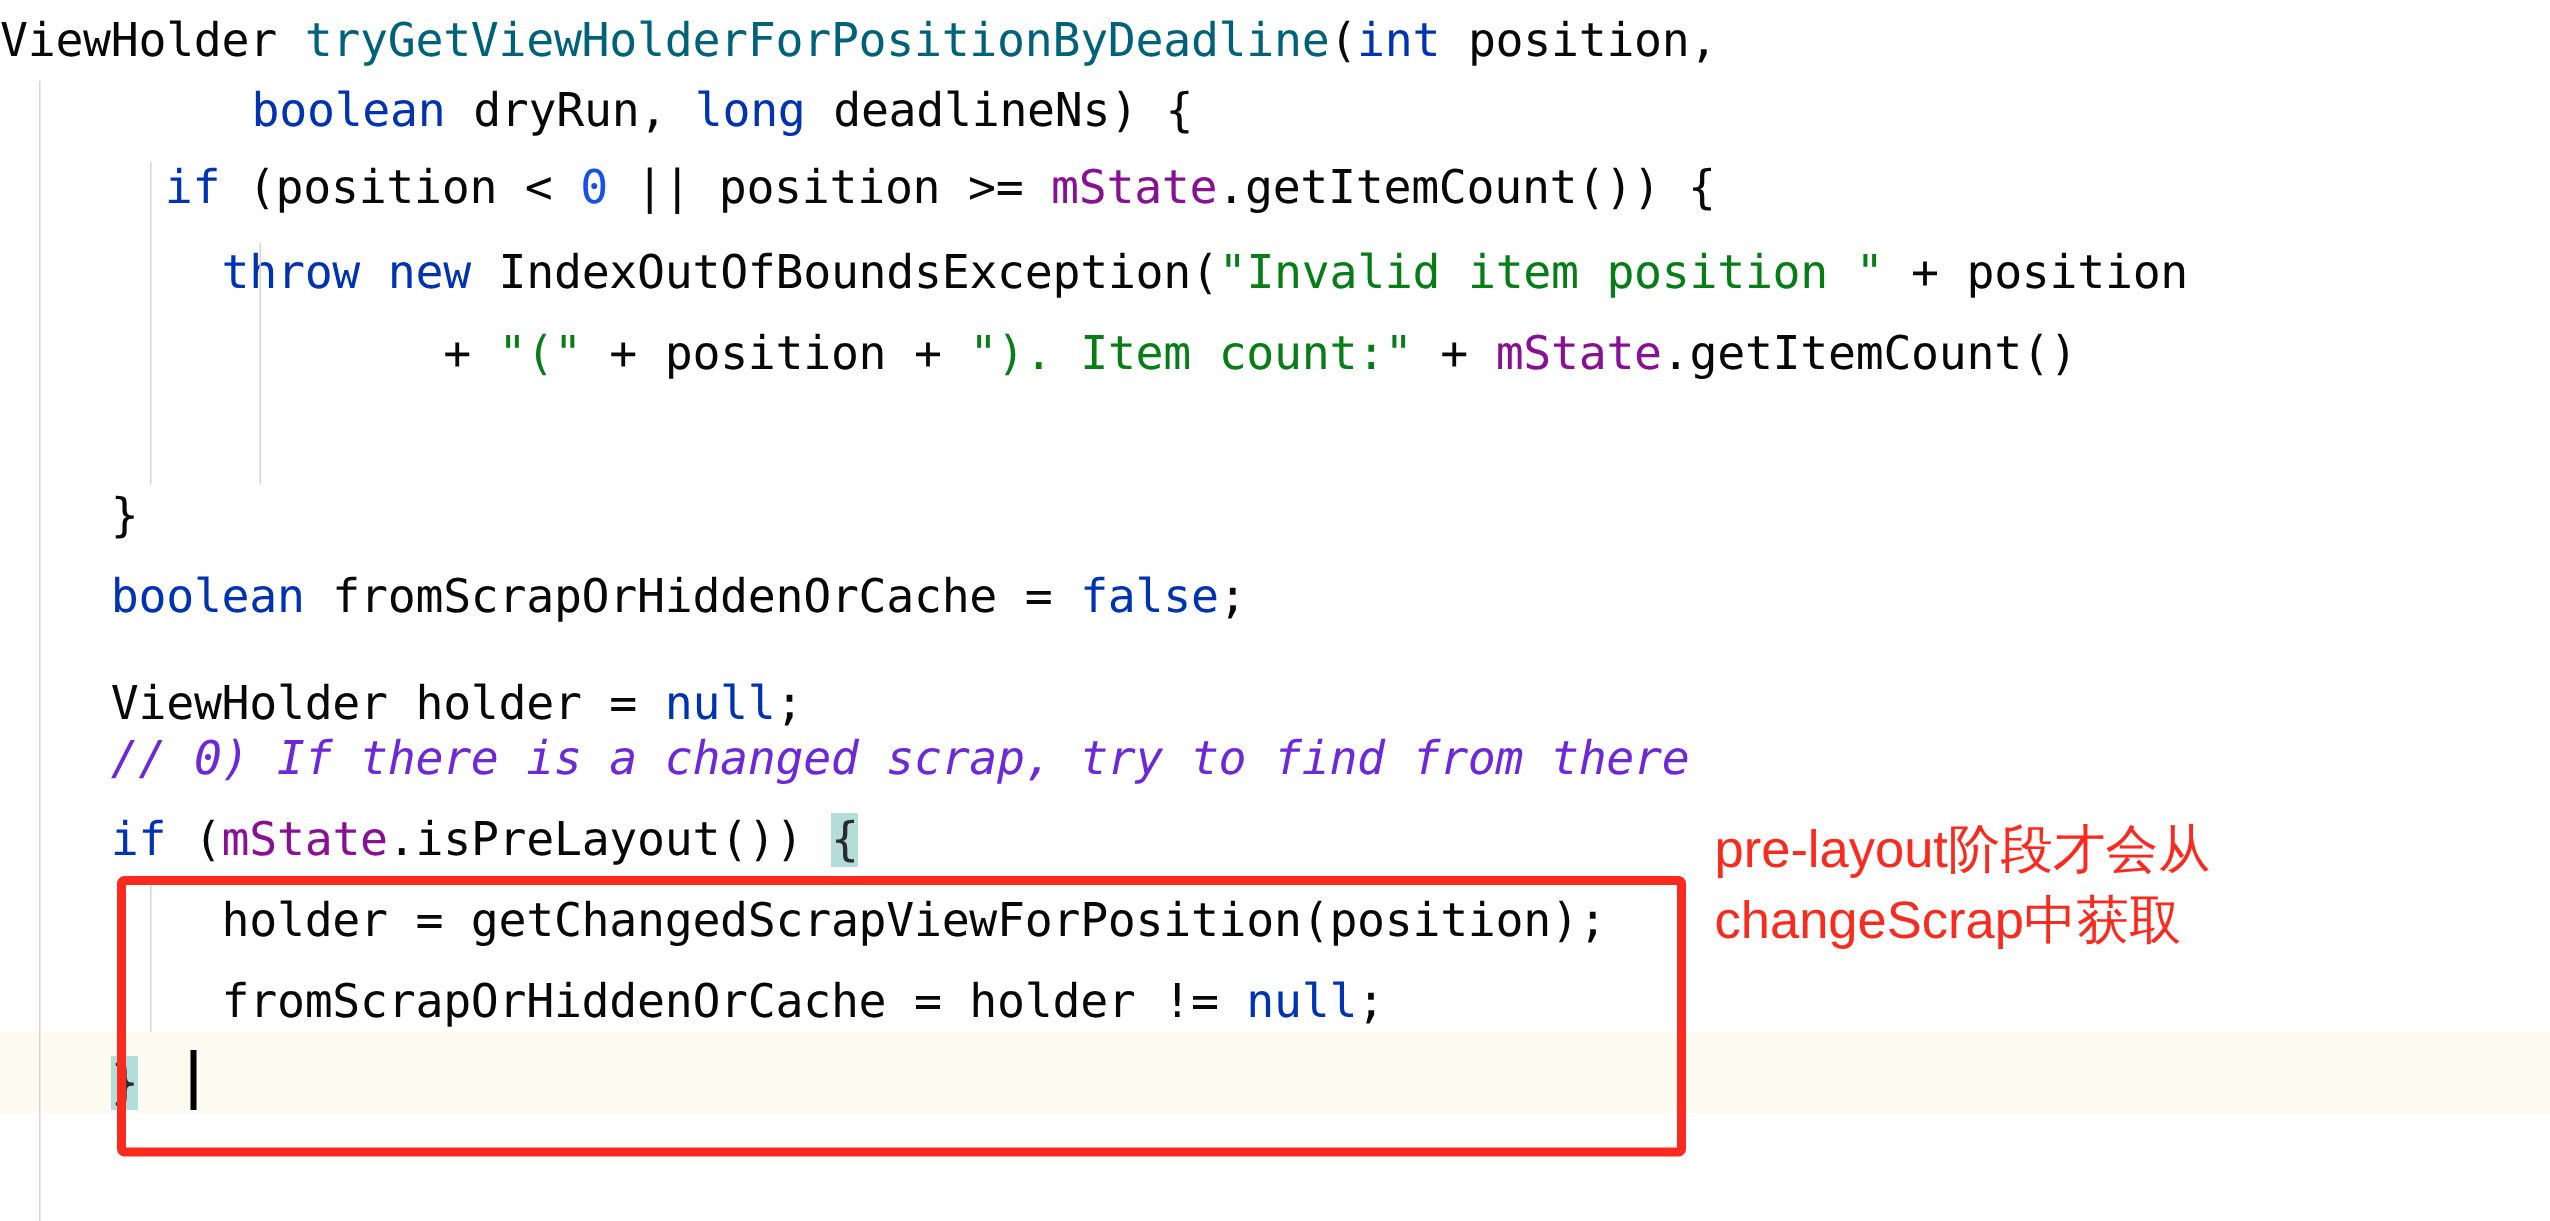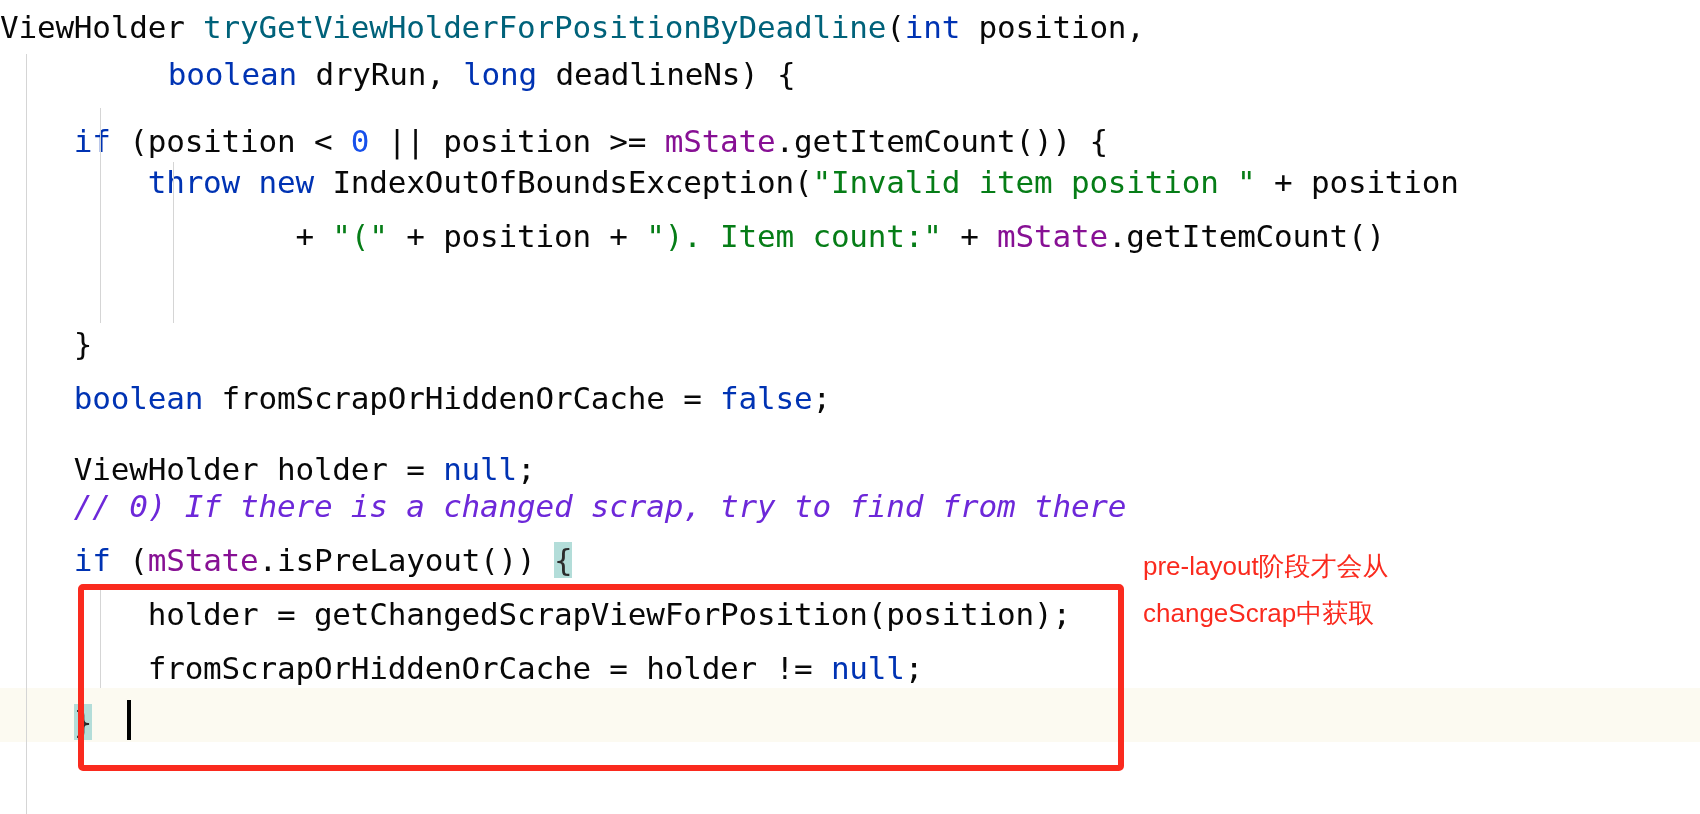--- a/index.html
+++ b/index.html
@@ -92,21 +92,21 @@
     border-radius: 5px;
     box-sizing: border-box;
     z-index: 5;
     pointer-events: none;
   }
 
   .annot-text {
     position: absolute;
     color: #fa2a1e;
     font-family: "Liberation Sans", "DejaVu Sans", sans-serif;
-    font-size: 26px;
+    font-size: 35px;
     line-height: 47px;
     white-space: pre;
     z-index: 6;
   }
 </style>
 </head>
 <body>
 
 <div id="editor">
 
@@ -114,21 +114,21 @@
 
   <div class="guide" style="left:26px; top:54px; height:760px;"></div>
   <div class="guide" style="left:100px; top:108px; height:215px;"></div>
   <div class="guide" style="left:173px; top:162px; height:161px;"></div>
   <div class="guide" style="left:100px; top:589px; height:99px;"></div>
 
   <div class="code-area">
 
     <div class="line" id="line-1" style="top:0px;"><span class="plain">ViewHolder </span><span class="method">tryGetViewHolderForPositionByDeadline</span><span class="plain">(</span><span class="kw">int</span><span class="plain"> position,</span></div>
     <div class="line" id="line-2" style="top:47px;padding-left:20px;"><span class="ind">        </span><span class="kw">boolean</span><span class="plain"> dryRun, </span><span class="kw">long</span><span class="plain"> deadlineNs) {</span></div>
-    <div class="line" id="line-3" style="top:114px;"><span class="ind">    </span><span class="kw">if</span><span class="plain"> (position &lt; </span><span class="num">0</span><span class="plain"> || position &gt;= </span><span class="field">mState</span><span class="plain">.getItemCount()) {</span></div>
+    <div class="line" id="line-3" style="top:98px;margin-left:36px;"><span class="ind">    </span><span class="kw">if</span><span class="plain"> (position &lt; </span><span class="num">0</span><span class="plain"> || position &gt;= </span><span class="field">mState</span><span class="plain">.getItemCount()) {</span></div>
     <div class="line" id="line-4" style="top:155px;"><span class="ind">        </span><span class="kw">throw</span><span class="plain"> </span><span class="kw">new</span><span class="plain"> IndexOutOfBoundsException(</span><span class="str">"Invalid item position "</span><span class="plain"> + position</span></div>
     <div class="line" id="line-5" style="top:209px;"><span class="ind">                </span><span class="plain">+ </span><span class="str">"("</span><span class="plain"> + position + </span><span class="str">"). Item count:"</span><span class="plain"> + </span><span class="field">mState</span><span class="plain">.getItemCount()</span></div>
     <div class="line" id="line-6" style="top:263px;"><span class="ind">                </span></div>
     <div class="line" id="line-7" style="top:317px;"><span class="ind">    </span><span class="plain">}</span></div>
     <div class="line" id="line-8" style="top:371px;"><span class="ind">    </span><span class="kw">boolean</span><span class="plain"> fromScrapOrHiddenOrCache = </span><span class="kw">false</span><span class="plain">;</span></div>
     <div class="line" id="line-9" style="top:442px;"><span class="ind">    </span><span class="plain">ViewHolder holder = </span><span class="kw">null</span><span class="plain">;</span></div>
     <div class="line" id="line-10" style="top:479px;"><span class="ind">    </span><span class="cmt">// 0) If there is a changed scrap, try to find from there</span></div>
     <div class="line" id="line-11" style="top:533px;"><span class="ind">    </span><span class="kw">if</span><span class="plain"> (</span><span class="field">mState</span><span class="plain">.isPreLayout()) </span><span class="brace-match">{</span></div>
     <div class="line" id="line-13" style="top:641px;"><span class="ind">        </span><span class="plain">fromScrapOrHiddenOrCache = holder != </span><span class="kw">null</span><span class="plain">;</span></div>
     <div class="line" id="line-12" style="top:587px;"><span class="ind">        </span><span class="plain">holder = getChangedScrapViewForPosition(position);</span></div>

